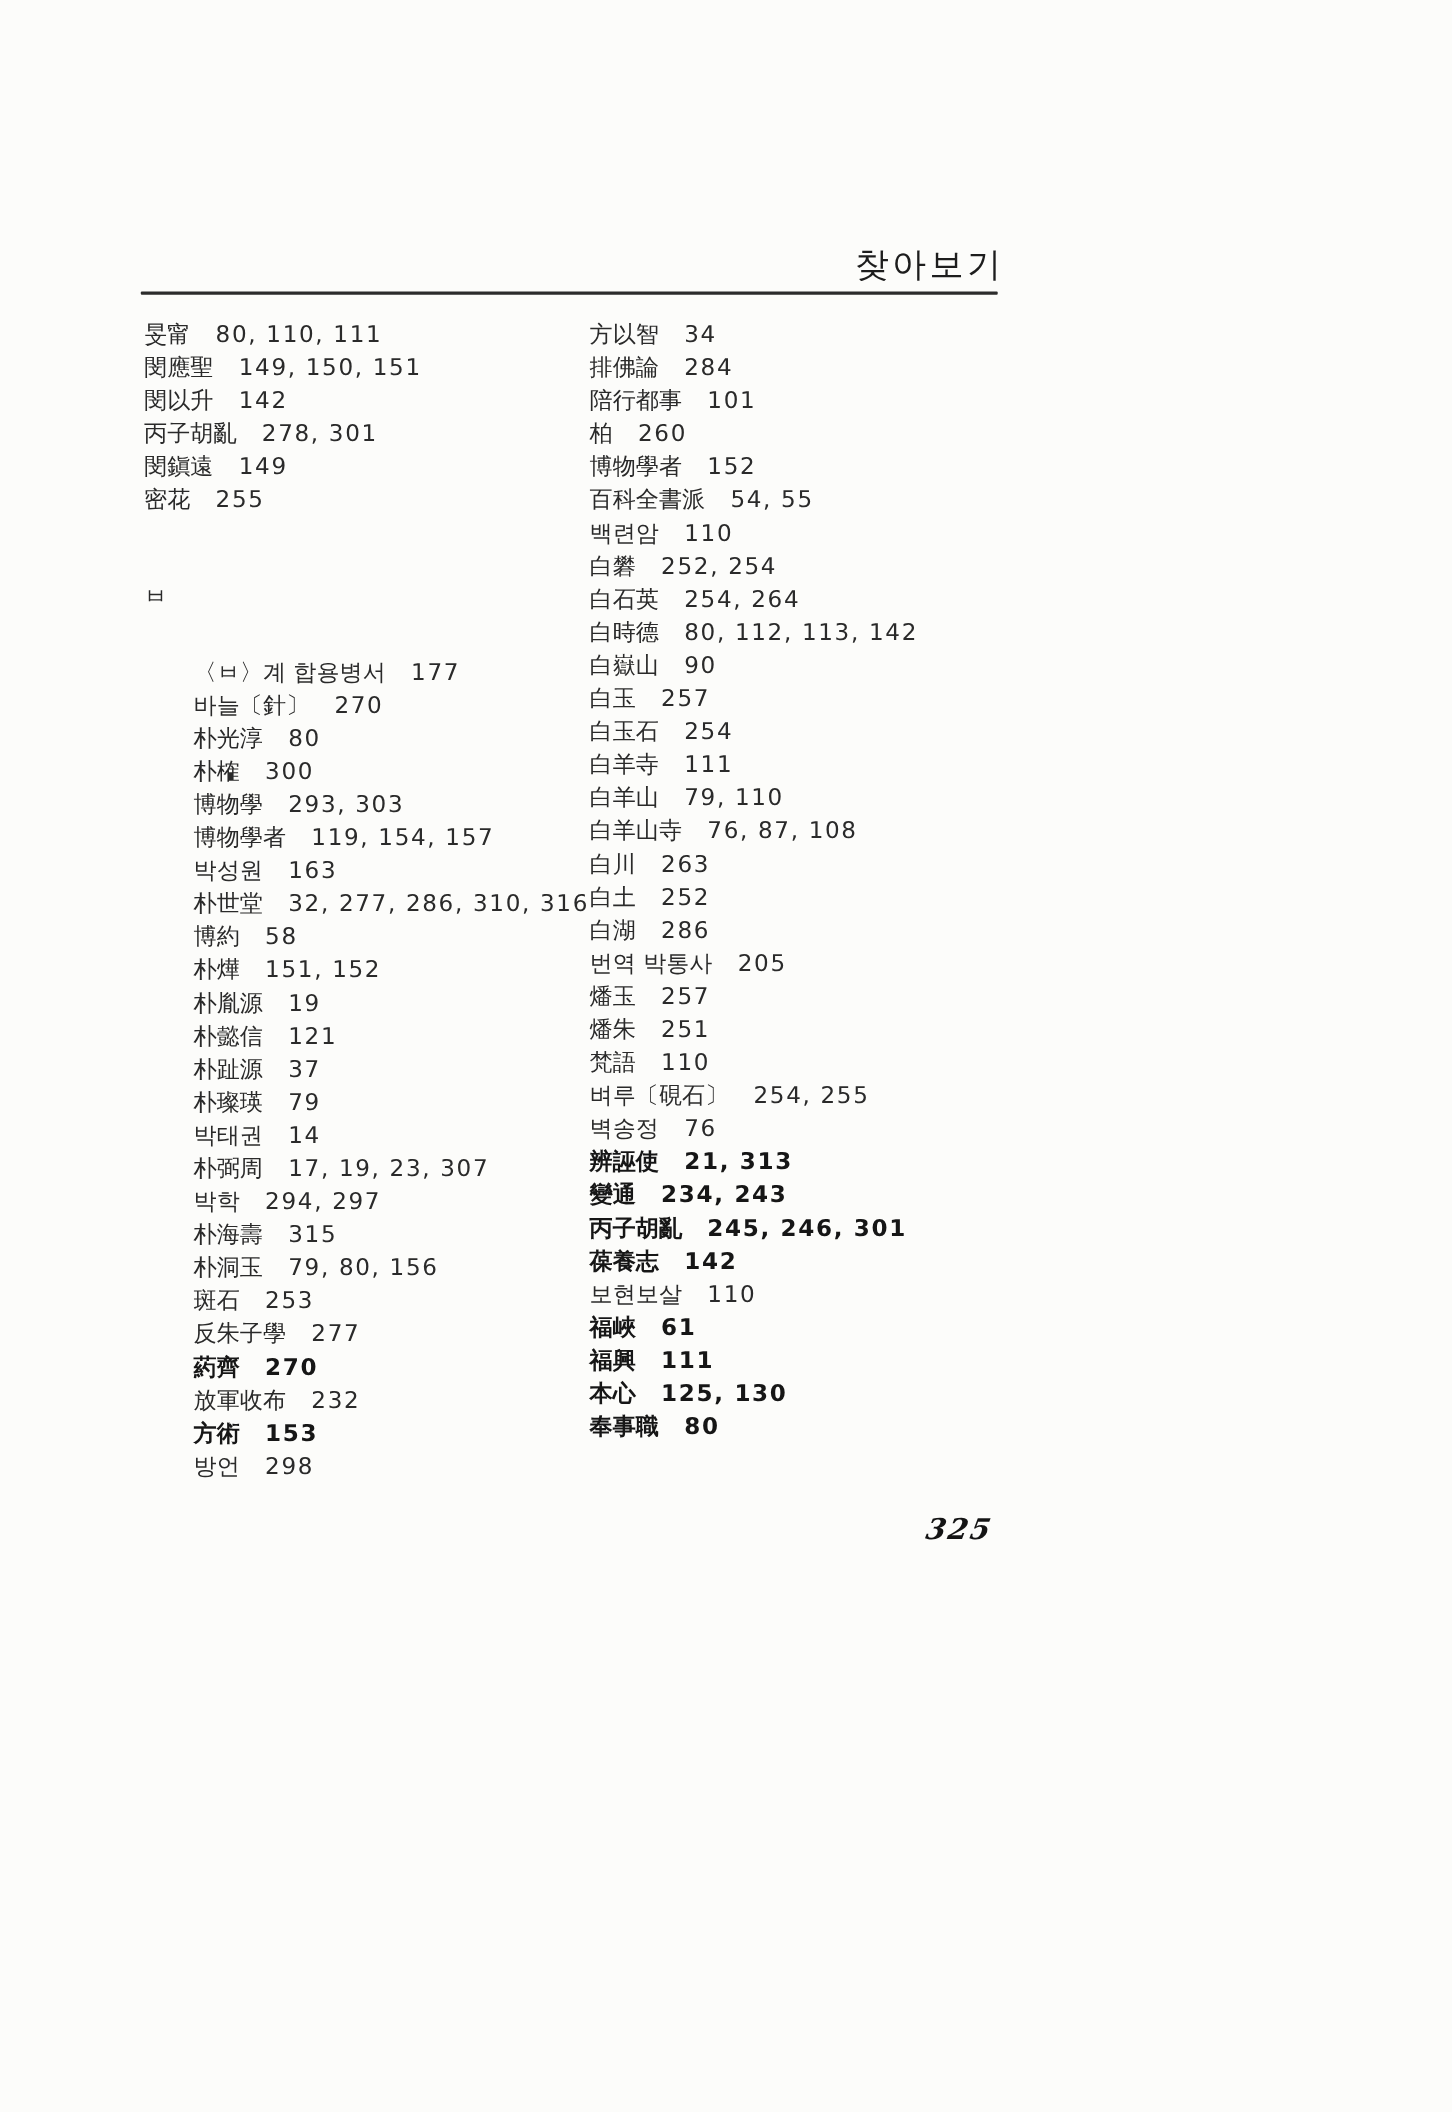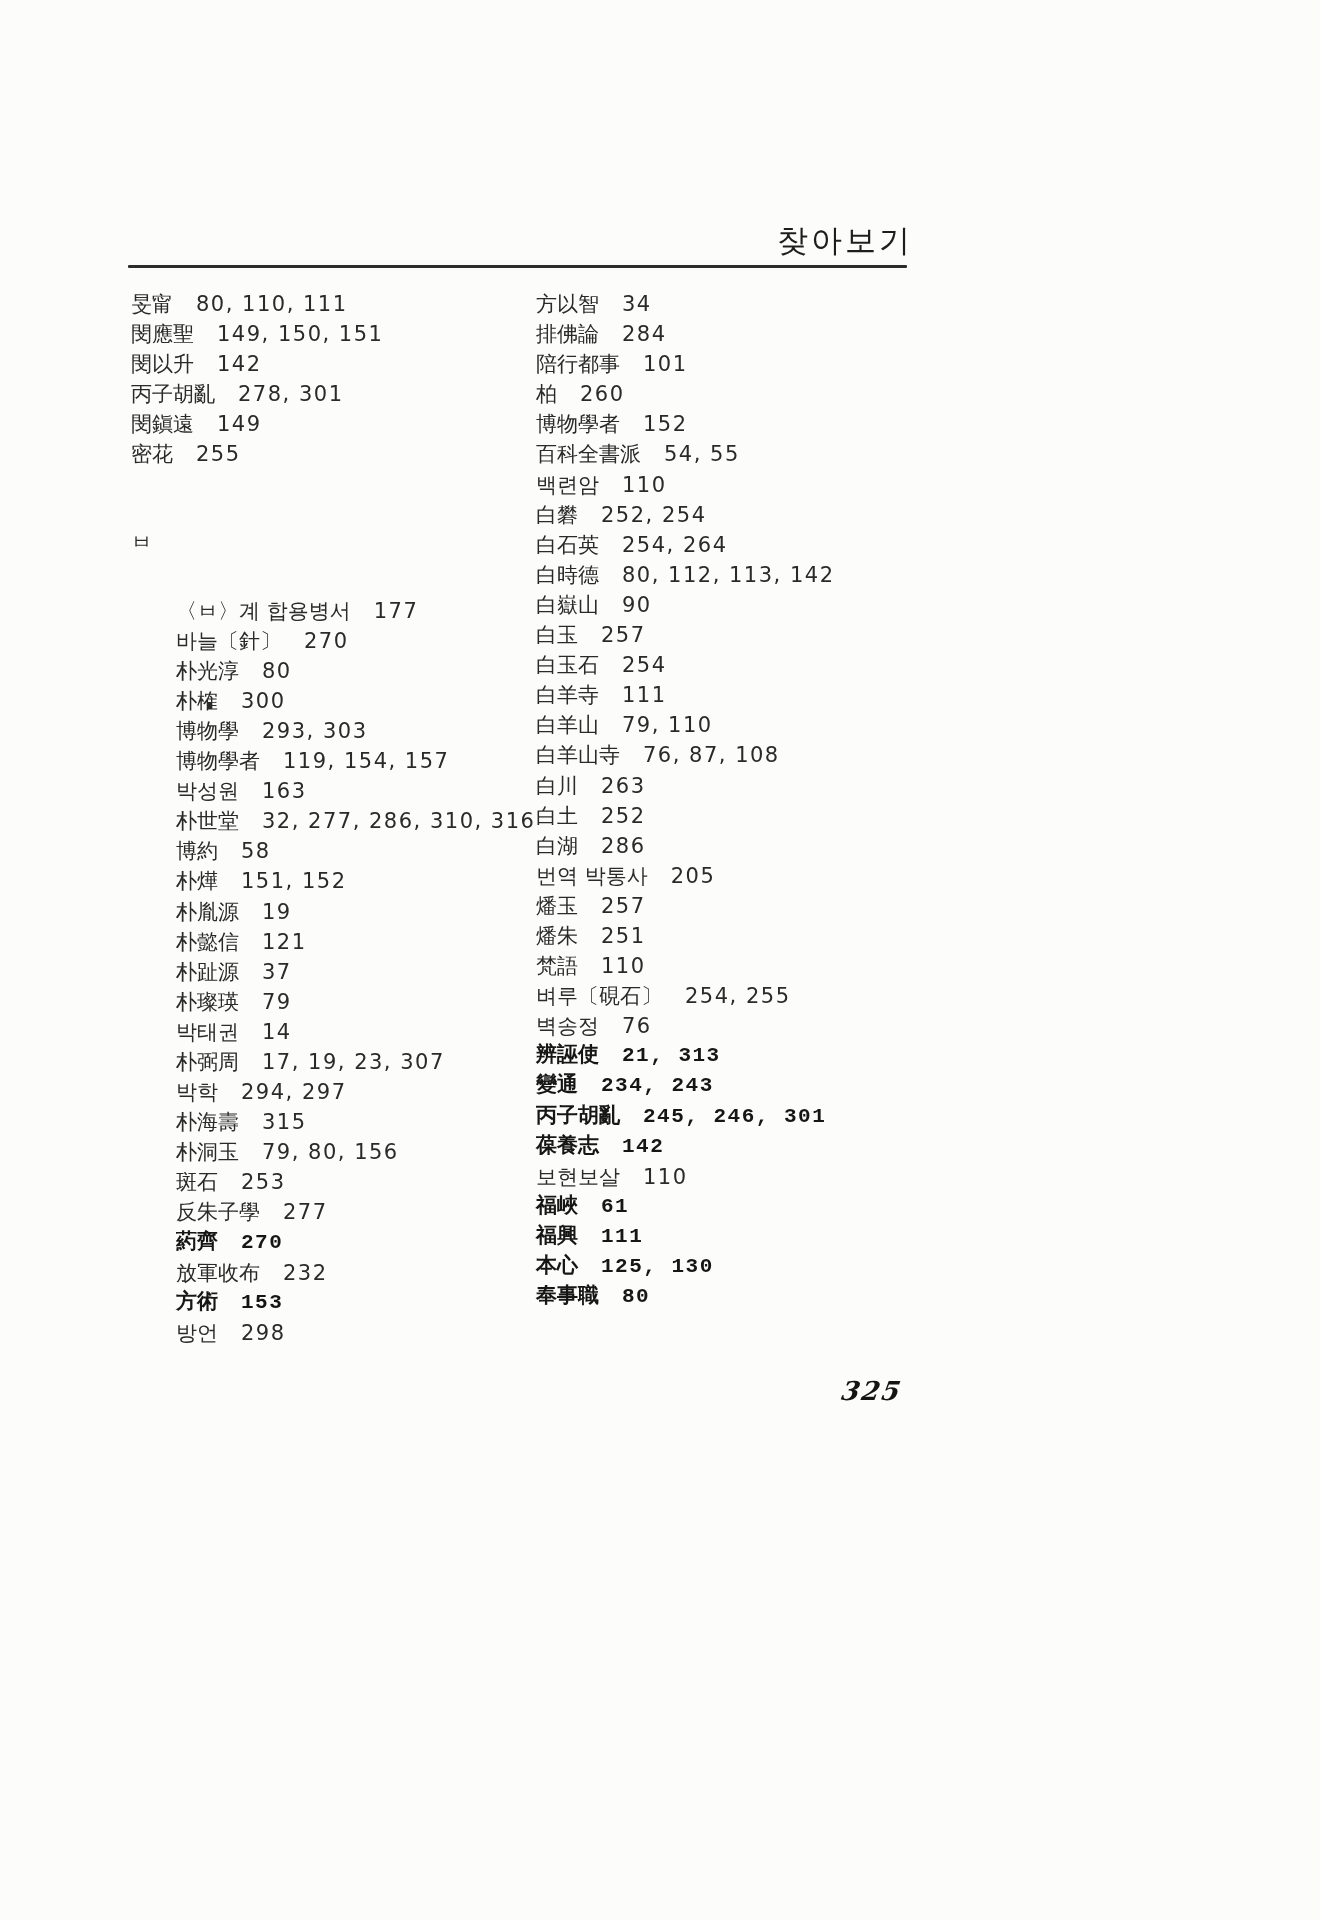--- a/index.html
+++ b/index.html
@@ -38,21 +38,21 @@
     height: 30.1px;
     line-height: 30.1px;
     font-size: 21px;
     white-space: nowrap;
     color: #2a2a2a;
   }
   .entry .pages {
     margin-left: 23px;
     letter-spacing: 1.5px;
   }
-  .entry.bold { font-weight: bold; color: #161616; font-family: Liberation Mono, monospace; }
+  .entry.bold { font-weight: bold; color: #161616; }
   .section-header {
     margin-top: 57px;
     height: 30px;
     line-height: 30px;
     font-size: 21px;
     color: #2a2a2a;
   }
   .entries-bottom { margin-top: 39px; margin-left: 45px; }
   .page-number {
     position: absolute;

